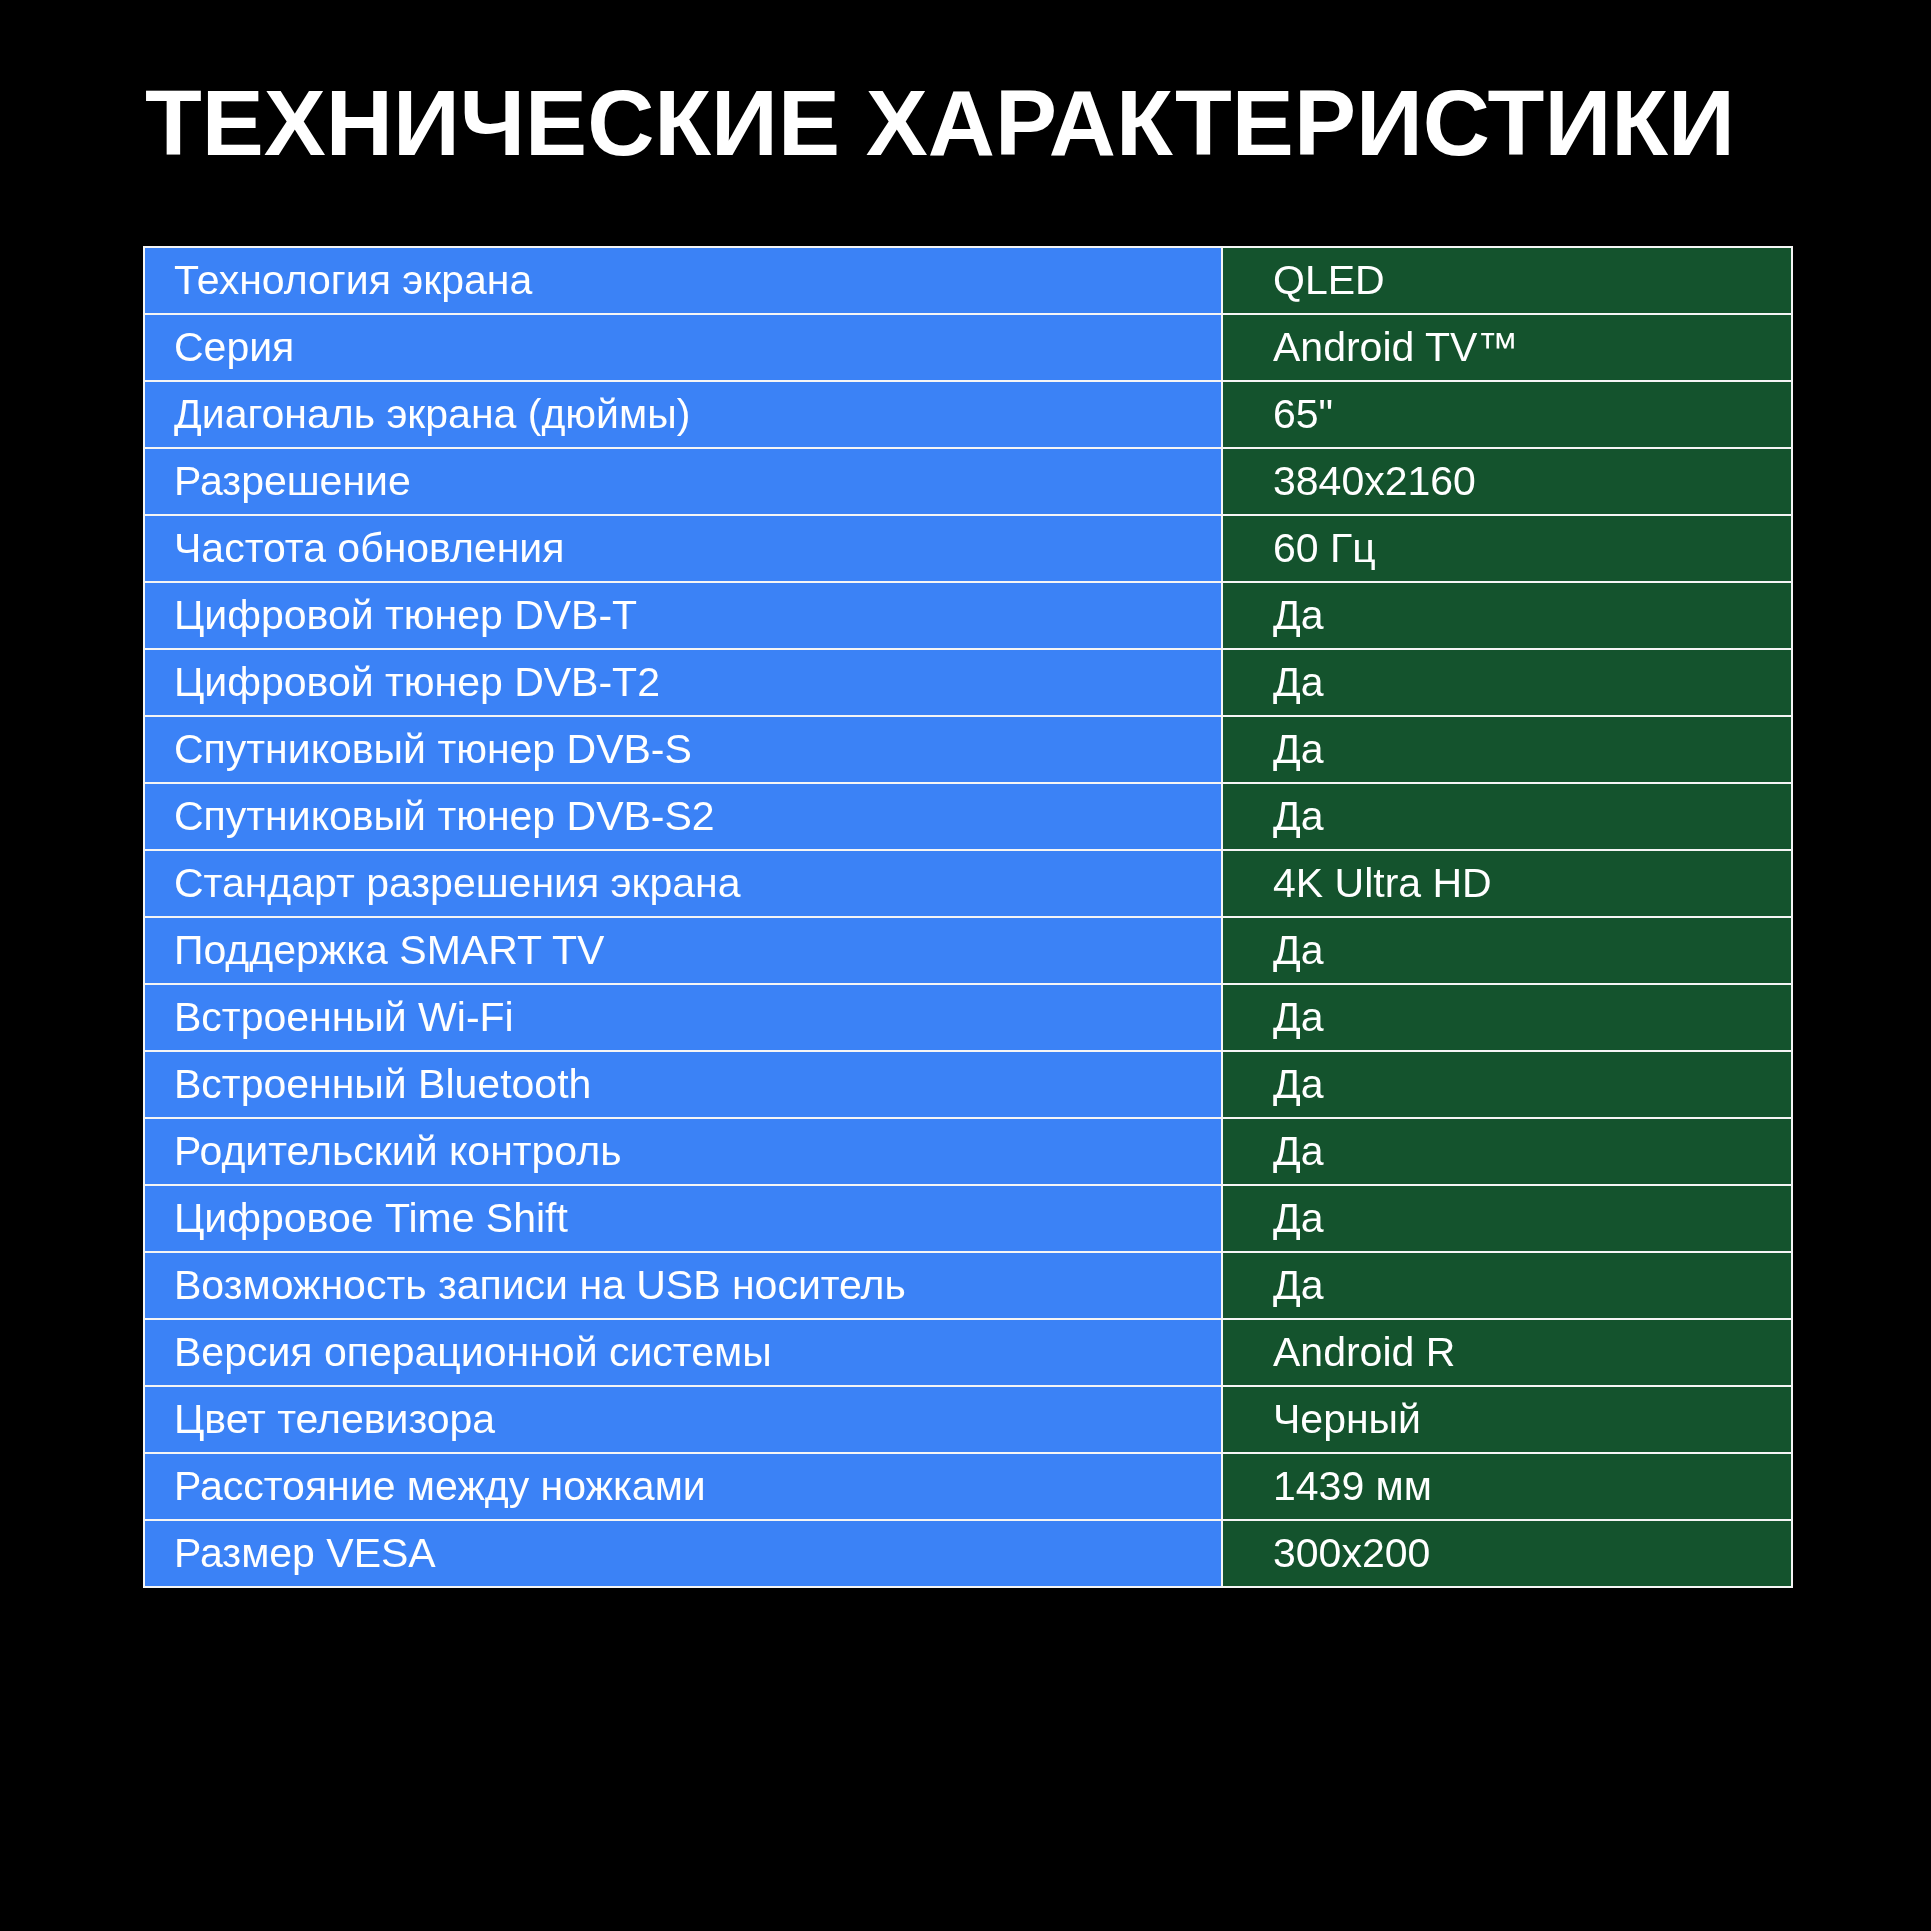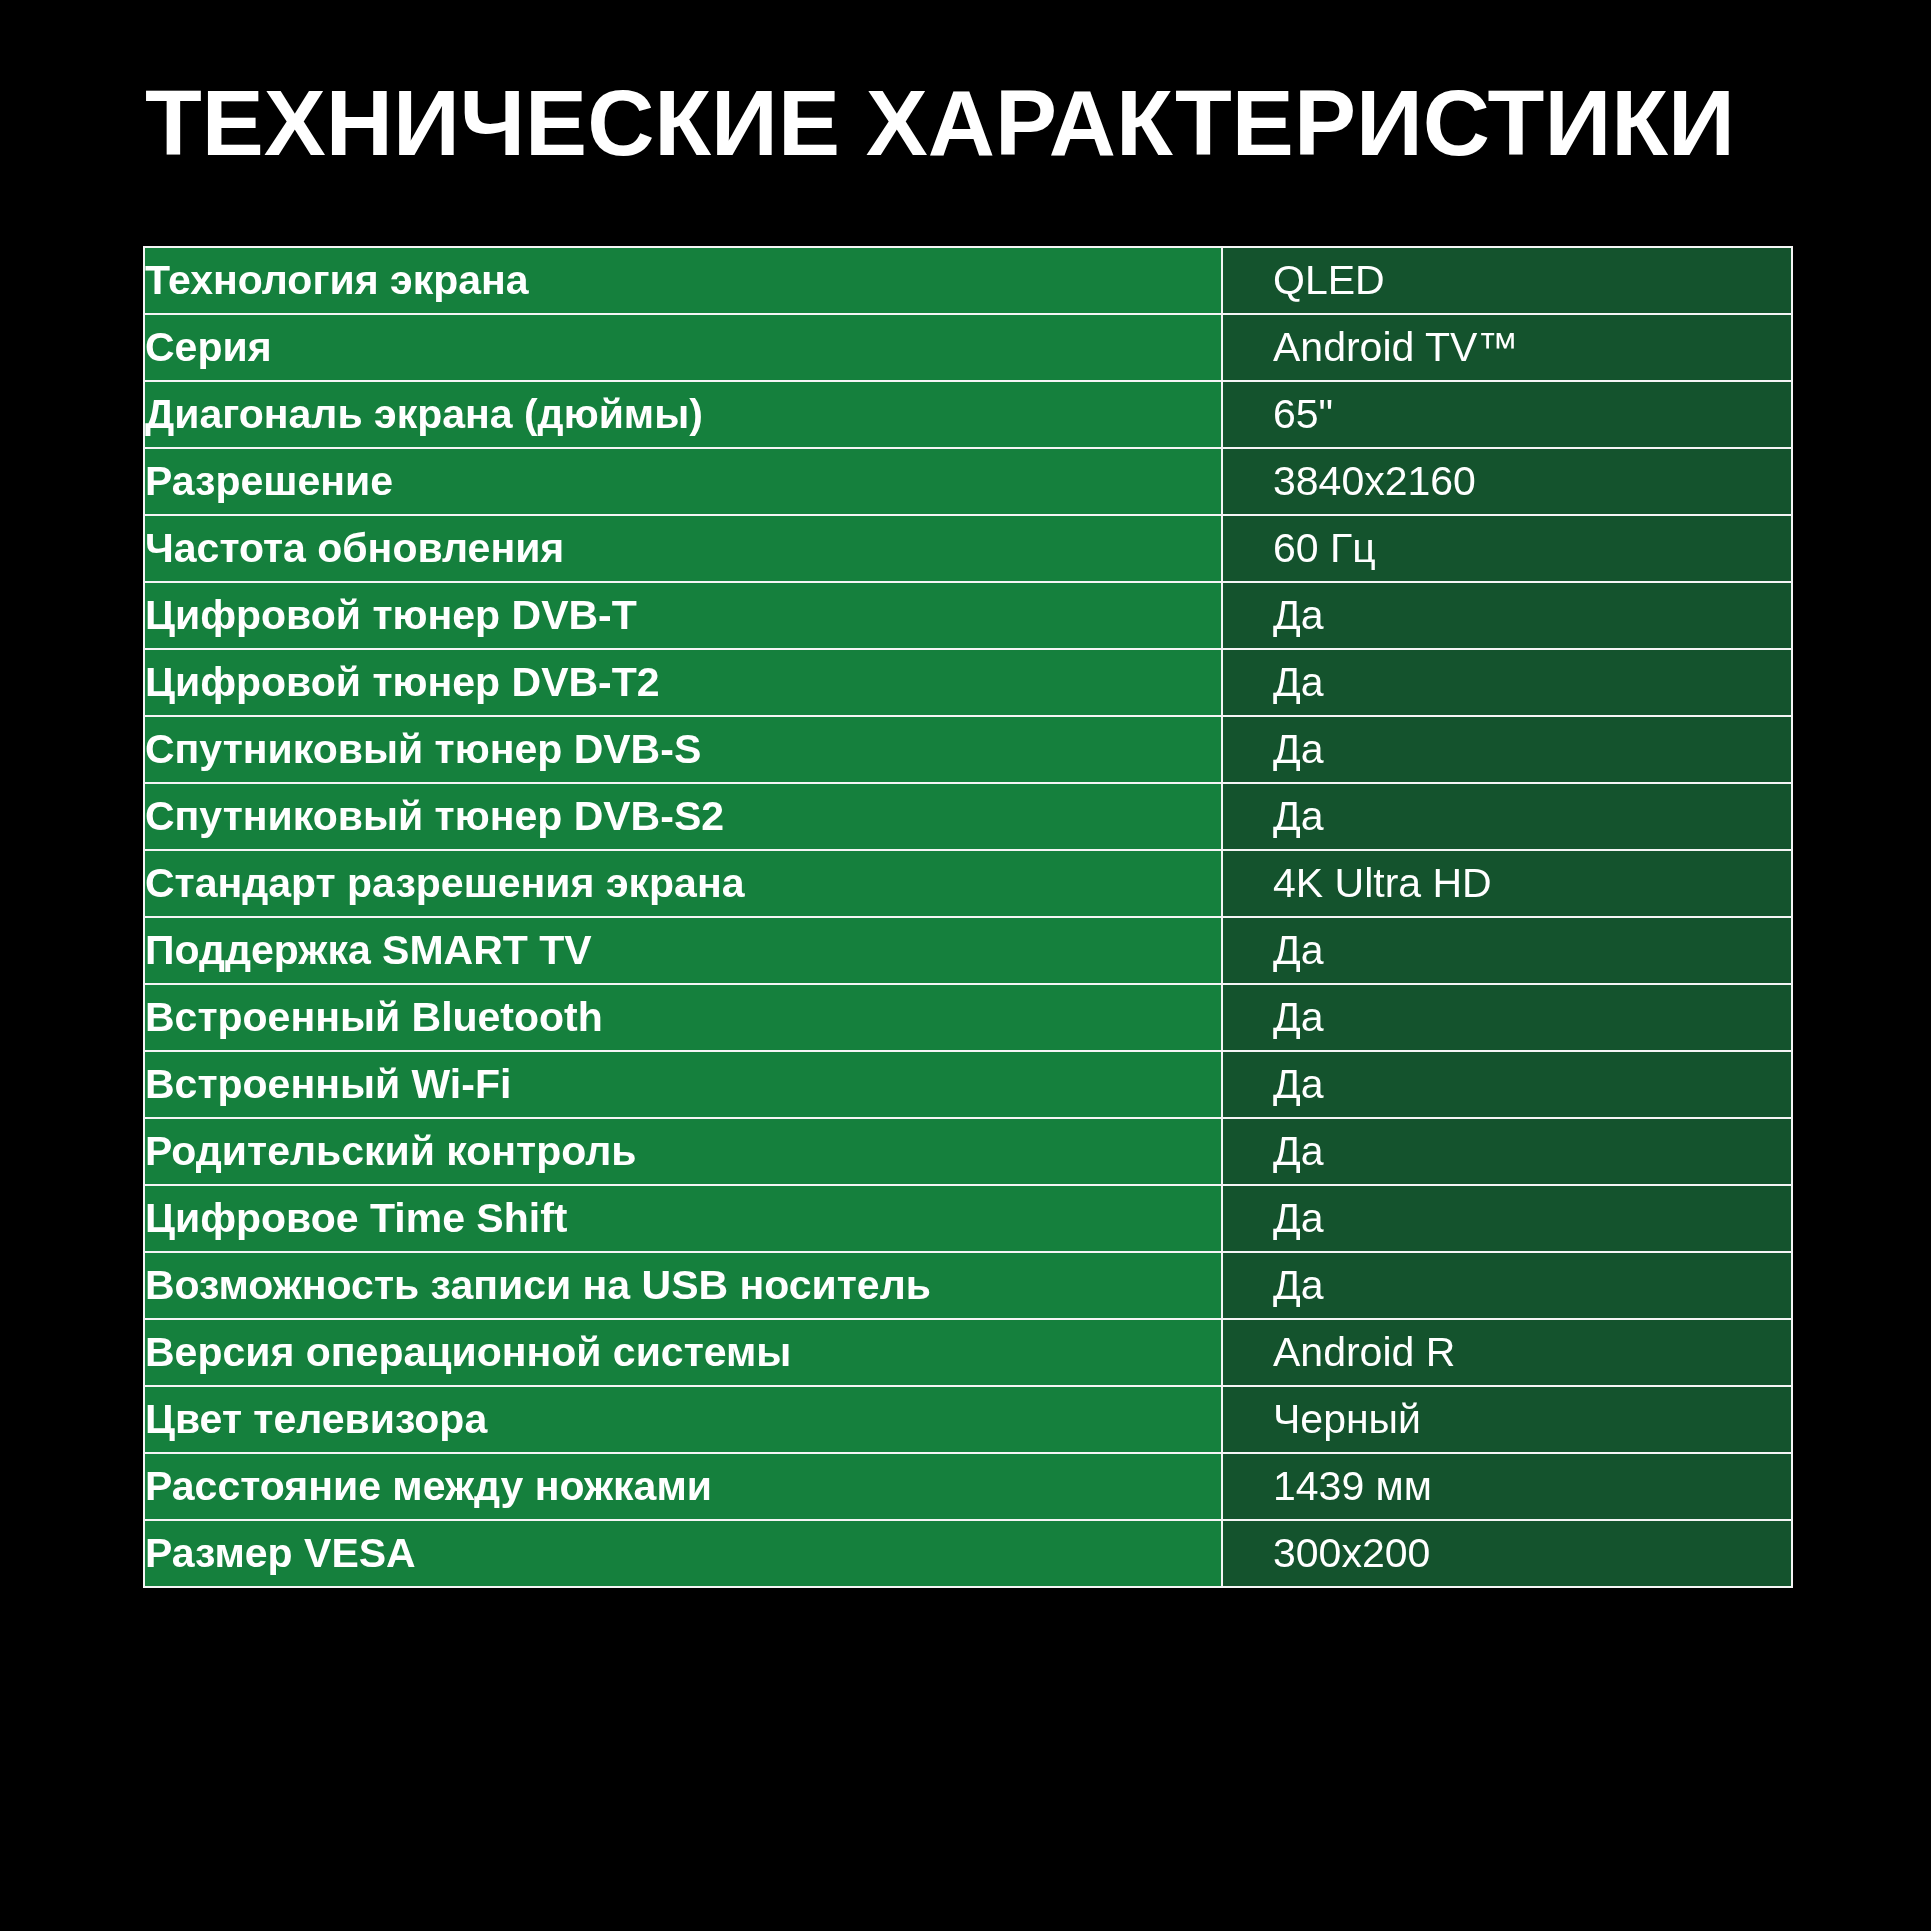--- a/index.html
+++ b/index.html
@@ -44,22 +44,23 @@
     height: 67px;
     vertical-align: middle;
     font-size: 41px;
     line-height: 1;
     color: #ffffff;
     overflow: hidden;
     white-space: nowrap;
   }
 
   td.spec-label {
-    background: #15803d;
-    font-weight: 700;
+    background: #3b82f6;
+    font-weight: 400;
+    padding-left: 29px;
   }
 
   td.spec-value {
     background: #14532d;
     font-weight: 400;
     padding-left: 50px;
   }
 </style>
 </head>
 <body>
@@ -124,26 +125,26 @@
     <td class="spec-label">Стандарт разрешения экрана</td>
     <td class="spec-value">4K Ultra HD</td>
   </tr>
 
   <tr>
     <td class="spec-label">Поддержка SMART TV</td>
     <td class="spec-value">Да</td>
   </tr>
 
   <tr>
-    <td class="spec-label">Встроенный Bluetooth</td>
+    <td class="spec-label">Встроенный Wi-Fi</td>
     <td class="spec-value">Да</td>
   </tr>
 
   <tr>
-    <td class="spec-label">Встроенный Wi-Fi</td>
+    <td class="spec-label">Встроенный Bluetooth</td>
     <td class="spec-value">Да</td>
   </tr>
 
   <tr>
     <td class="spec-label">Родительский контроль</td>
     <td class="spec-value">Да</td>
   </tr>
 
   <tr>
     <td class="spec-label">Цифровое Time Shift</td>

